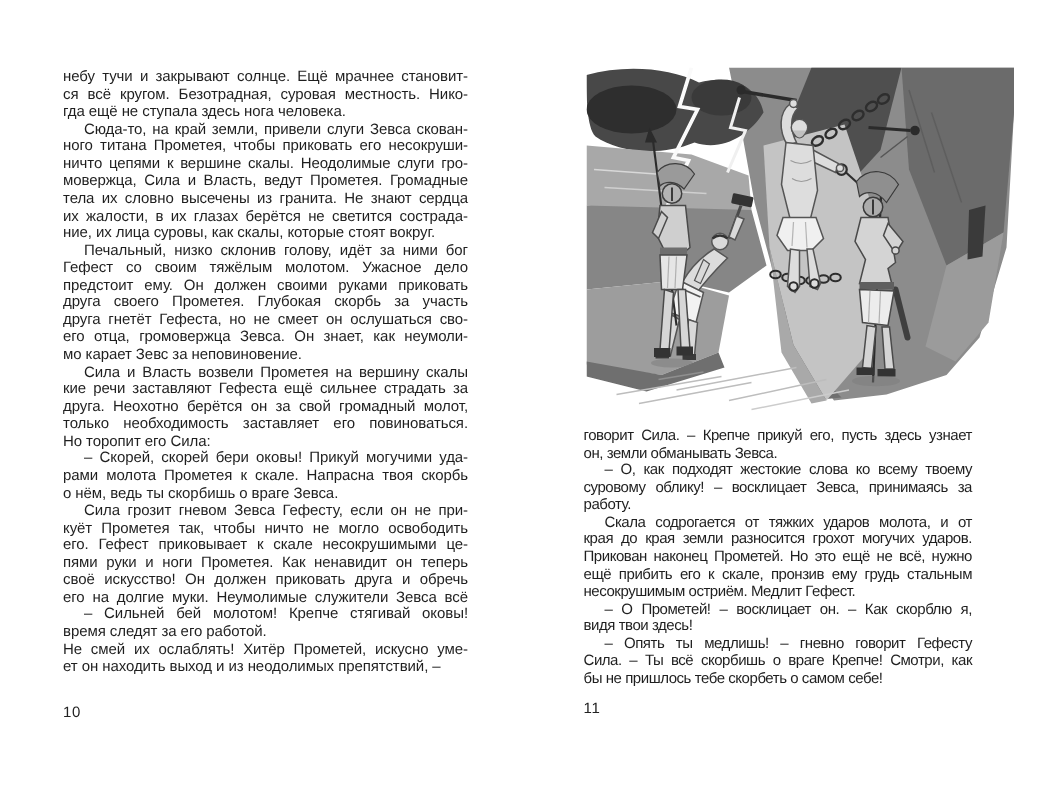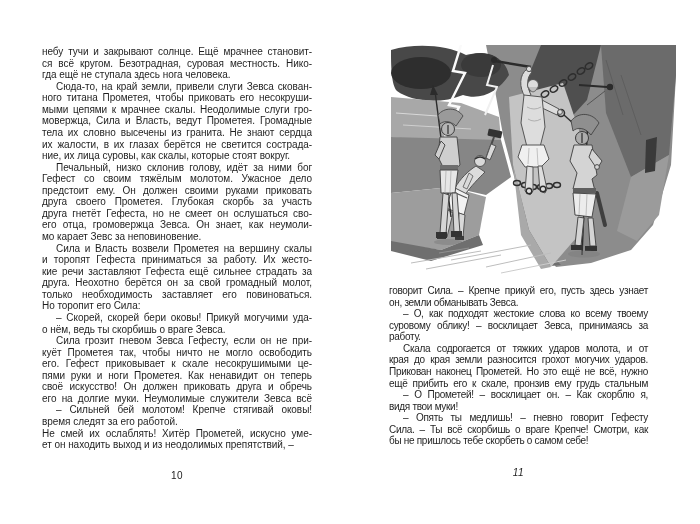--- a/index.html
+++ b/index.html
@@ -8,57 +8,57 @@
     font-family:"Liberation Sans",sans-serif;color:#1f1f1f;
     -webkit-text-size-adjust:none;
   }
   .textcol{position:absolute;font-size:10px;line-height:11.57px;}
   #left-text{left:42px;top:46px;width:270px;letter-spacing:-0.05px;}
   #right-text{left:389px;top:285px;width:259px;letter-spacing:-0.3px;}
   .line{text-align:justify;text-align-last:justify;white-space:normal;}
   .line.pend{text-align-last:left;}
   .line.indent{padding-left:14px;}
   .pagenum{
-    position:absolute;font-size:10px;text-align:center;color:#222;
+    position:absolute;font-size:10px;color:#222;
     letter-spacing:0.5px;
   }
   #pagenum-left{left:42px;width:270px;top:470px;}
-  #pagenum-right{left:389px;width:259px;top:467px;font-style:italic;}
+  #pagenum-right{left:389px;width:259px;top:467px;}
   #illustration{position:absolute;left:391px;top:45px;width:286px;height:232px;}
   #illustration svg{display:block;width:286px;height:232px;}
 </style>
 </head>
 <body>
 
 <div id="left-page">
   <div id="left-text" class="textcol">
       <div class="line">небу тучи и закрывают солнце. Ещё мрачнее становит-</div>
       <div class="line">ся всё кругом. Безотрадная, суровая местность. Нико-</div>
       <div class="line pend">гда ещё не ступала здесь нога человека.</div>
       <div class="line indent">Сюда-то, на край земли, привели слуги Зевса скован-</div>
       <div class="line">ного титана Прометея, чтобы приковать его несокруши-</div>
-      <div class="line">мыми цепями к мрачнее скалы. Неодолимые слуги гро-</div>
+      <div class="line">ничто цепями к вершине скалы. Неодолимые слуги гро-</div>
       <div class="line">мовержца, Сила и Власть, ведут Прометея. Громадные</div>
       <div class="line">тела их словно высечены из гранита. Не знают сердца</div>
       <div class="line">их жалости, в их глазах берётся не светится сострада-</div>
       <div class="line pend">ние, их лица суровы, как скалы, которые стоят вокруг.</div>
       <div class="line indent">Печальный, низко склонив голову, идёт за ними бог</div>
       <div class="line">Гефест со своим тяжёлым молотом. Ужасное дело</div>
       <div class="line">предстоит ему. Он должен своими руками приковать</div>
       <div class="line">друга своего Прометея. Глубокая скорбь за участь</div>
       <div class="line">друга гнетёт Гефеста, но не смеет он ослушаться сво-</div>
       <div class="line">его отца, громовержца Зевса. Он знает, как неумоли-</div>
       <div class="line pend">мо карает Зевс за неповиновение.</div>
       <div class="line indent">Сила и Власть возвели Прометея на вершину скалы</div>
-      <div class="line">и торопят Гефеста приниматься за работу. Их жесто-</div>
       <div class="line">кие речи заставляют Гефеста ещё сильнее страдать за</div>
       <div class="line">друга. Неохотно берётся он за свой громадный молот,</div>
       <div class="line">только необходимость заставляет его повиноваться.</div>
       <div class="line pend">Но торопит его Сила:</div>
       <div class="line indent">– Скорей, скорей бери оковы! Прикуй могучими уда-</div>
+      <div class="line">рами молота Прометея к скале. Напрасна твоя скорбь</div>
       <div class="line pend">о нём, ведь ты скорбишь о враге Зевса.</div>
       <div class="line indent">Сила грозит гневом Зевса Гефесту, если он не при-</div>
       <div class="line">куёт Прометея так, чтобы ничто не могло освободить</div>
       <div class="line">его. Гефест приковывает к скале несокрушимыми це-</div>
       <div class="line">пями руки и ноги Прометея. Как ненавидит он теперь</div>
       <div class="line">своё искусство! Он должен приковать друга и обречь</div>
       <div class="line">его на долгие муки. Неумолимые служители Зевса всё</div>
       <div class="line indent">– Сильней бей молотом! Крепче стягивай оковы!</div>
       <div class="line pend">время следят за его работой.</div>
       <div class="line">Не смей их ослаблять! Хитёр Прометей, искусно уме-</div>
@@ -212,20 +212,21 @@
   <div id="right-text" class="textcol">
       <div class="line">говорит Сила. – Крепче прикуй его, пусть здесь узнает</div>
       <div class="line pend">он, земли обманывать Зевса.</div>
       <div class="line indent">– О, как подходят жестокие слова ко всему твоему</div>
       <div class="line">суровому облику! – восклицает Зевса, принимаясь за</div>
       <div class="line pend">работу.</div>
       <div class="line indent">Скала содрогается от тяжких ударов молота, и от</div>
       <div class="line">края до края земли разносится грохот могучих ударов.</div>
       <div class="line">Прикован наконец Прометей. Но это ещё не всё, нужно</div>
       <div class="line">ещё прибить его к скале, пронзив ему грудь стальным</div>
+      <div class="line pend">несокрушимым остриём. Медлит Гефест.</div>
       <div class="line indent">– О Прометей! – восклицает он. – Как скорблю я,</div>
-      <div class="line pend">видя твои муки!</div>
+      <div class="line pend">видя твои здесь!</div>
       <div class="line indent">– Опять ты медлишь! – гневно говорит Гефесту</div>
       <div class="line">Сила. – Ты всё скорбишь о враге Крепче! Смотри, как</div>
       <div class="line pend">бы не пришлось тебе скорбеть о самом себе!</div>
     </div>
   <div id="pagenum-right" class="pagenum">11</div>
 </div>
 
 </body></html>

